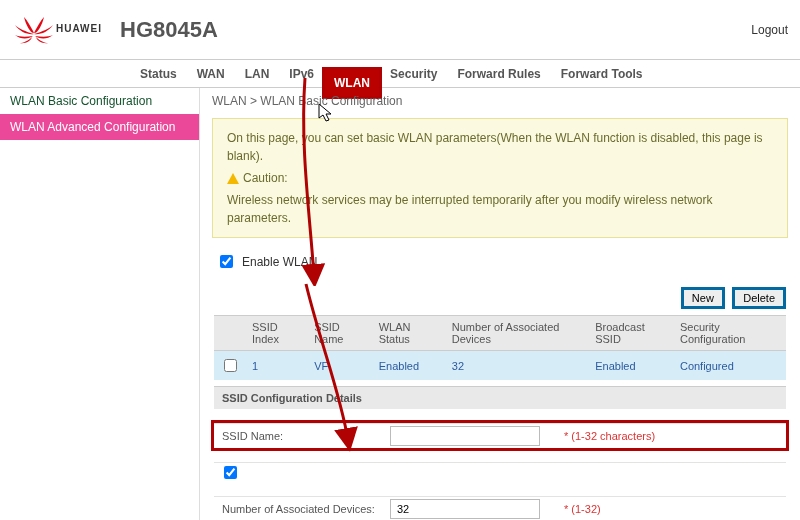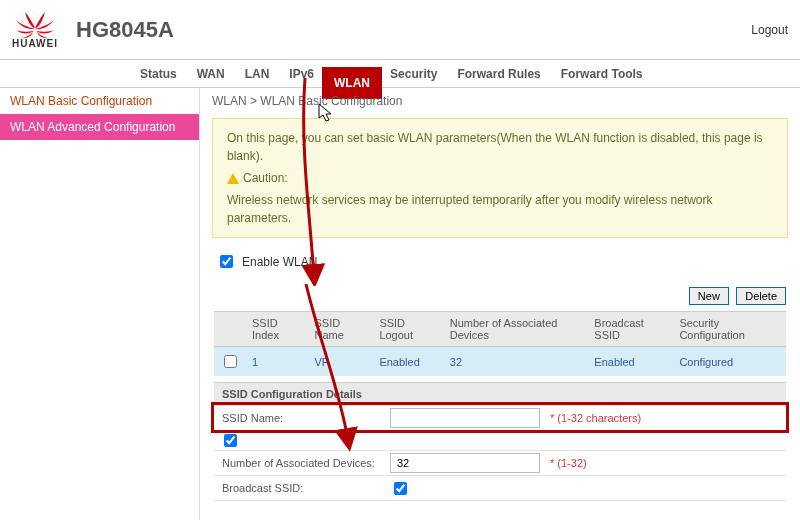--- a/index.html
+++ b/index.html
@@ -1,51 +1,51 @@
 <!DOCTYPE html>
 <html><head>
 <meta charset="utf-8">
 <style>
   * { box-sizing: border-box; }
   html, body { margin:0; padding:0; font-family: Arial, sans-serif; font-size:12px; color:#333; }
   body { width:800px; height:520px; background:#fff; overflow:hidden; position:relative; }
   .header { display:flex; align-items:center; height:60px; border-bottom:1px solid #ccc; padding:0 12px; }
-  .logo { display:flex; flex-direction:column; align-items:center; margin-right:18px; }
+  .logo { display:flex; flex-direction:row; align-items:center; margin-right:18px; }
   .logo svg { }
   .logo-text { font-size:10px; letter-spacing:1px; color:#333; font-weight:bold; margin-top:-2px;}
   .model { font-size:22px; font-weight:bold; color:#555; flex:0 0 auto; margin-right:auto; }
   .logout { font-size:12px; color:#333; text-decoration:none; }
   .topnav { display:flex; align-items:center; height:28px; padding-left:130px; border-bottom:1px solid #ccc; }
   .topnav .nav-item { padding:0 10px; font-size:12px; font-weight:bold; color:#555; cursor:pointer; line-height:28px;}
   .topnav .nav-item.active { background:#b00; color:#fff;margin-top:19px; }
   .mainwrap { display:flex; height:calc(520px - 60px - 28px); }
   .sidebar { width:200px; border-right:1px solid #ddd; }
   .side-item { padding:6px 10px; font-size:12px; cursor:pointer; }
-  .side-item.red { color:#c2410c; }
+  .side-item.red { color:#14532d; }
   .side-item.active { background:#ec4899; color:#fff; }
   .content { flex:1; overflow:auto; padding:0 0 10px 0; }
   .breadcrumb { padding:6px 12px; color:#666; font-size:12px; }
   .infobox { margin:4px 12px 10px; padding:10px 14px; background:#fbfae0; border:1px solid #e6e29a; color:#6b6b2f; font-size:12px; line-height:1.5; position:relative;}
   .infobox .caution { display:flex; align-items:center; gap:4px; margin:4px 0;text-align:right;}
   .warn-icon { width:0;height:0;border-left:6px solid transparent;border-right:6px solid transparent;border-bottom:11px solid #f5b800;display:inline-block; }
   .section { padding:4px 14px; }
   .chk-row { display:flex; align-items:center; gap:6px; margin:8px 2px 10px; }
   .btnrow { text-align:right; padding:2px 14px 6px; }
-  .btn { border:1px solid #0369a1; background:#eee; padding:2px 8px; font-size:11px; cursor:pointer; margin-left:4px;}
+  .btn { border:3px solid #0369a1; background:#eee; padding:2px 8px; font-size:11px; cursor:pointer; margin-left:4px;}
   table.grid { width:calc(100% - 28px); margin:0 14px 6px; border-collapse:collapse; font-size:11px; }
   table.grid th { background:#e9e9e9; padding:5px 6px; text-align:left; font-weight:normal; border-top:1px solid #ccc; border-bottom:1px solid #ccc; color:#555;}
   table.grid td { background:#d6ecf7; padding:5px 6px; color:#2a5; color:#336; }
   table.grid td { color:#2c5aa0; }
   table.grid td:first-child { width:18px; }
   .rowcb { }
   .subhead { background:#e9e9e9; padding:5px 8px; font-weight:bold; font-size:11px; margin:0 14px; color:#555; border-top:1px solid #ccc;}
   .form { margin:0 14px; border:0; }
-  .form-row { display:flex; align-items:center; border-top:1px solid #e3e3e3; }
+  .form-row { display:flex; align-items:center; border-top:1px solid #e3e3e3;margin-top:14px; }
   .form-row .lbl { width:170px; padding:6px 8px; font-size:11px; color:#555; }
-  .form-row .fld { flex:1; padding:0 6px; display:flex; align-items:center; gap:10px; font-size:11px; }
+  .form-row .fld { flex:1; padding:0 6px; display:flex; align-items:center; gap:24px; font-size:11px; }
   .txt { border:1px solid #bbb; height:20px; padding:2px 6px; font-size:11px; width:150px; background:#fff;}
   .hint { color:#d33; font-size:11px; }
   .cb { width:13px; height:13px; }
   .hlred { outline:3px solid #b00202; outline-offset:-1px; }
   .hlred2 { outline:3px solid #b00202; }
   .cursor { position:absolute; left:318px; top:103px; pointer-events:none; }
   svg.arrow { position:absolute; pointer-events:none; }
 </style>
 </head>
 <body>
@@ -109,21 +109,21 @@
       <button class="btn">New</button>
       <button class="btn">Delete</button>
     </div>
 
     <table class="grid">
       <thead>
         <tr>
           <th></th>
           <th>SSID Index</th>
           <th>SSID Name</th>
-          <th>SSID Logout</th>
+          <th>WLAN Status</th>
           <th>Number of Associated Devices</th>
           <th>Broadcast SSID</th>
           <th>Security Configuration</th>
         </tr>
       </thead>
       <tbody>
         <tr>
           <td><input type="checkbox" class="cb rowcb" style=""></td>
           <td>1</td>
           <td>VF</td>

